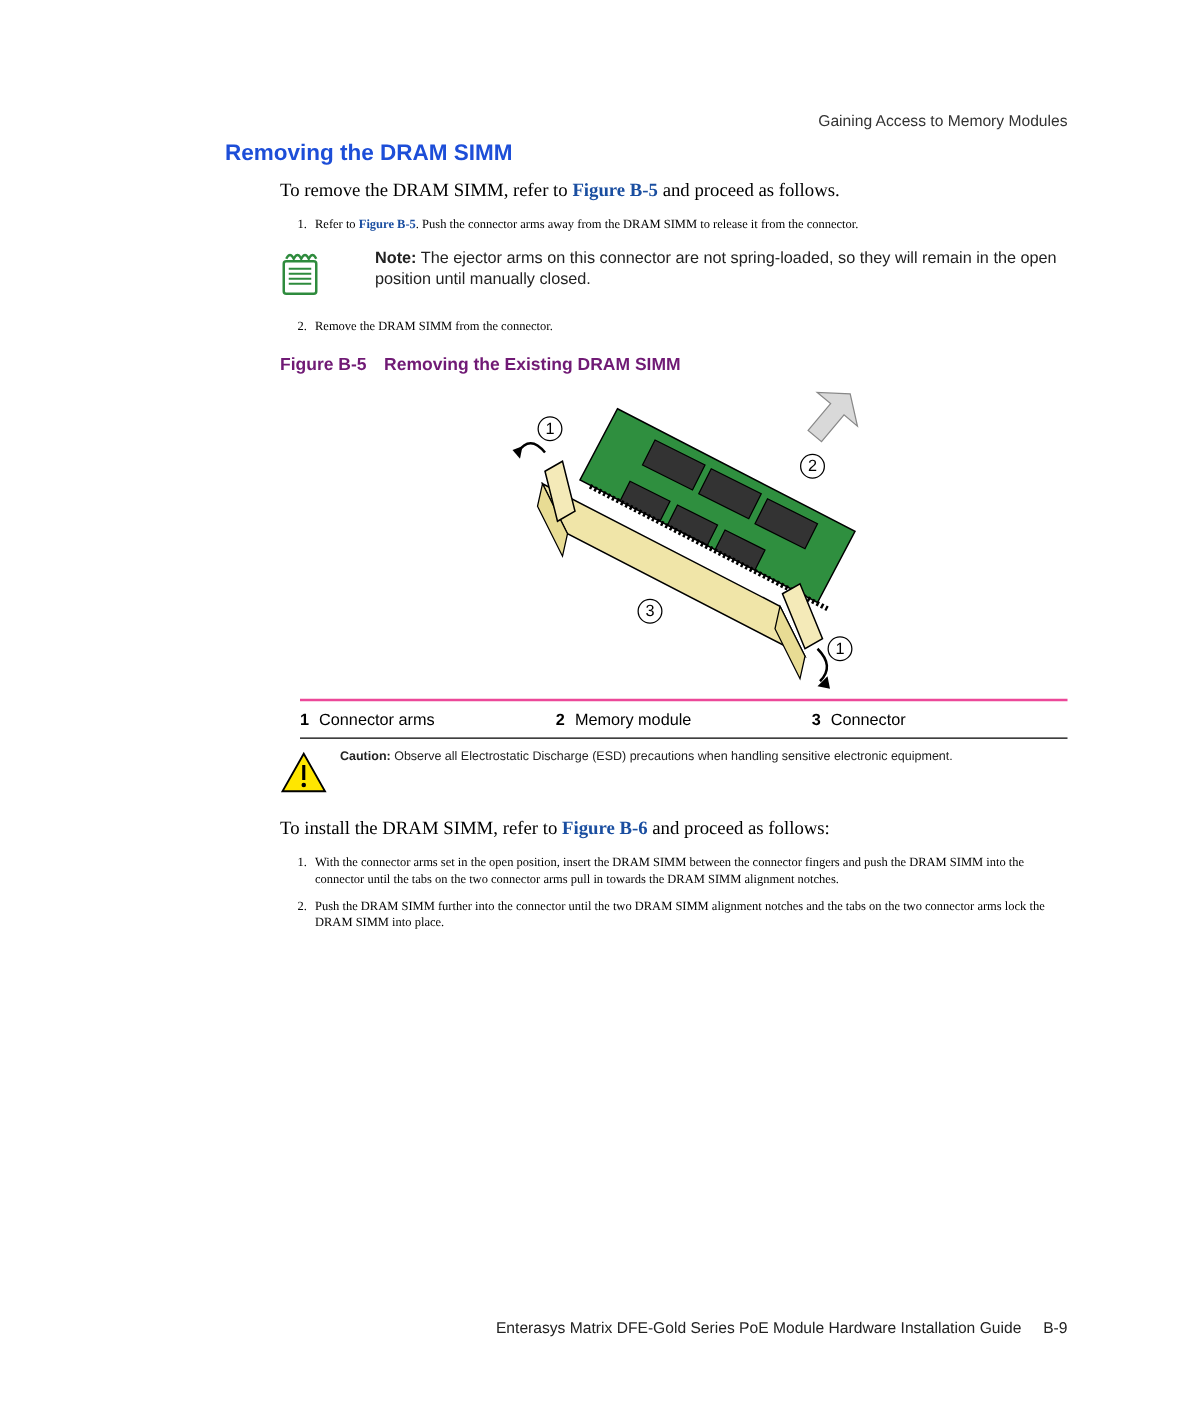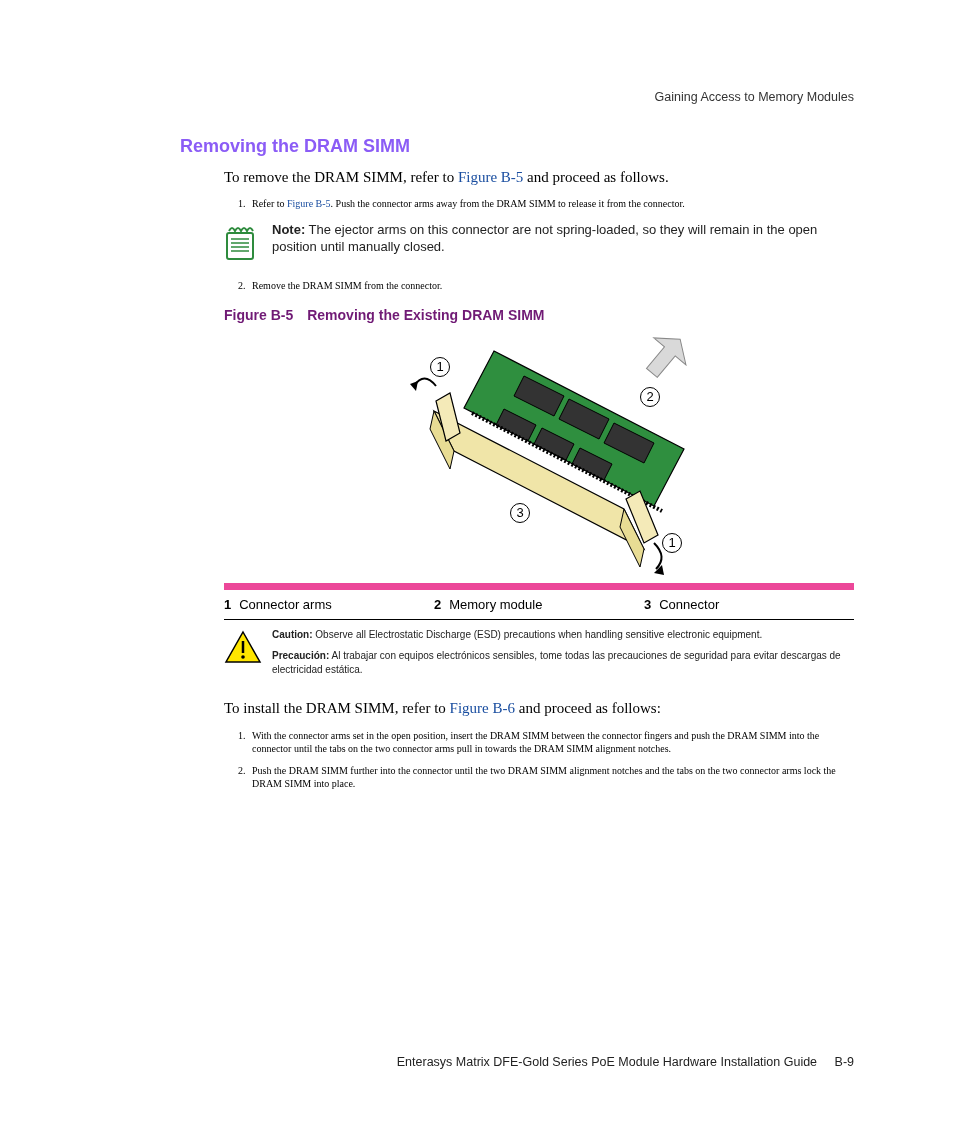--- a/index.html
+++ b/index.html
@@ -21,44 +21,45 @@
     top: 90px;
     right: 100px;
     font-family: Arial, Helvetica, sans-serif;
     font-size: 12.5px;
     color: #333;
   }
   .h2 {
     font-family: Arial, Helvetica, sans-serif;
     font-weight: bold;
     font-size: 18px;
-    color: #8b5cf6;
-    margin: 46px 0 10px 0;
+    color: #1d4ed8;
+    margin: 22px 0 10px 0;
   }
   .h2.second { margin-top: 38px; }
   .body {
     font-size: 15px;
     line-height: 1.35;
     margin: 0 0 10px 44px;
   }
-  .link { color: #1a4ea0; }
+  .link { color: #1a4ea0; font-weight: bold; }
   ol.steps {
     margin: 6px 0 8px 44px;
     padding-left: 24px;
     font-size: 10px;
     line-height: 1.35;
   }
   ol.steps > li { margin-bottom: 8px; padding-left: 4px; }
   .note-block {
     display: flex;
     margin: 10px 0 12px 44px;
     font-family: Arial, Helvetica, sans-serif;
     font-size: 13px;
     line-height: 1.35;
     color: #222;
+    gap: 28px;
   }
   .note-icon { flex: 0 0 48px; padding-top: 2px; }
   .note-text { flex: 1; }
   .note-text .label { font-weight: bold; }
   .fig-caption {
     font-family: Arial, Helvetica, sans-serif;
     font-weight: bold;
     font-size: 14px;
     margin: 14px 0 8px 44px;
     color: #701a75;
@@ -73,22 +74,22 @@
     font-family: Arial, Helvetica, sans-serif;
     font-size: 13px;
     width: 18px; height: 18px;
     border: 1px solid #000;
     border-radius: 50%;
     text-align: center;
     line-height: 17px;
     background: #fff;
   }
   .legend {
-    margin: 4px 0 0 44px;
-    border-top: 7px solid #ec4899;
+    margin: 4px 0 0 60px;
+    border-top: 2px solid #ec4899;
     border-bottom: 1px solid #000;
     padding: 7px 0;
     font-family: Arial, Helvetica, sans-serif;
     font-size: 13px;
     display: flex;
   }
   .legend .cell { flex: 1; }
   .legend .num { font-weight: bold; margin-right: 8px; }
   .footer {
     position: absolute;
@@ -199,21 +200,20 @@
   <div class="caution-block">
     <div class="caution-icon">
       <svg width="38" height="34" viewBox="0 0 38 34">
         <polygon points="19,2 36,32 2,32" fill="#ffe600" stroke="#000" stroke-width="1.5"></polygon>
         <line x1="19" y1="11" x2="19" y2="23" stroke="#000" stroke-width="2.5"></line>
         <circle cx="19" cy="27" r="1.8" fill="#000"></circle>
       </svg>
     </div>
     <div class="caution-text">
       <p><span class="label">Caution:</span><span> Observe all Electrostatic Discharge (ESD) precautions when handling sensitive electronic equipment.</span></p>
-      <p><span class="label">Precaución:</span><span> Al trabajar con equipos electrónicos sensibles, tome todas las precauciones de seguridad para evitar descargas  de electricidad estática.</span></p>
     </div>
   </div>
 
   <p class="body" style="margin-top:14px;">
     <span>To install the DRAM SIMM, refer to </span><span class="link">Figure B-6</span><span> and proceed as follows:</span>
   </p>
 
   <ol class="steps">
     <li>With the connector arms set in the open position, insert the DRAM SIMM between the connector fingers and push the DRAM SIMM into the connector until the tabs on the two connector arms pull in towards the DRAM SIMM alignment notches.</li>
     <li>Push the DRAM SIMM further into the connector until the two DRAM SIMM alignment notches and the tabs on the two connector arms lock the DRAM SIMM into place.</li>

